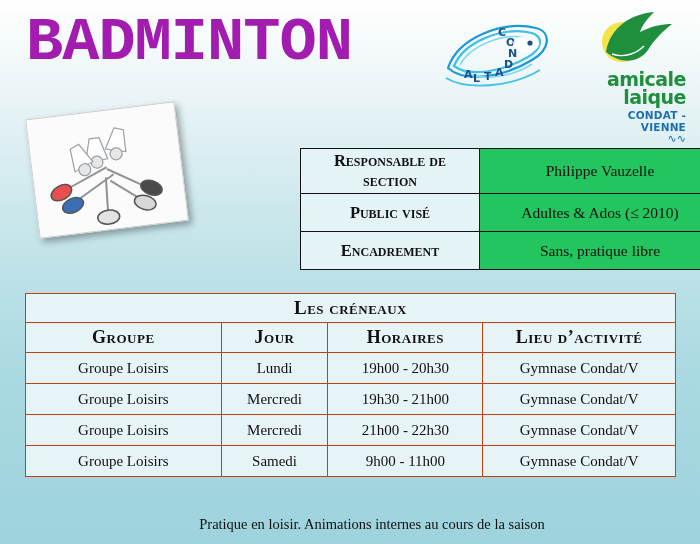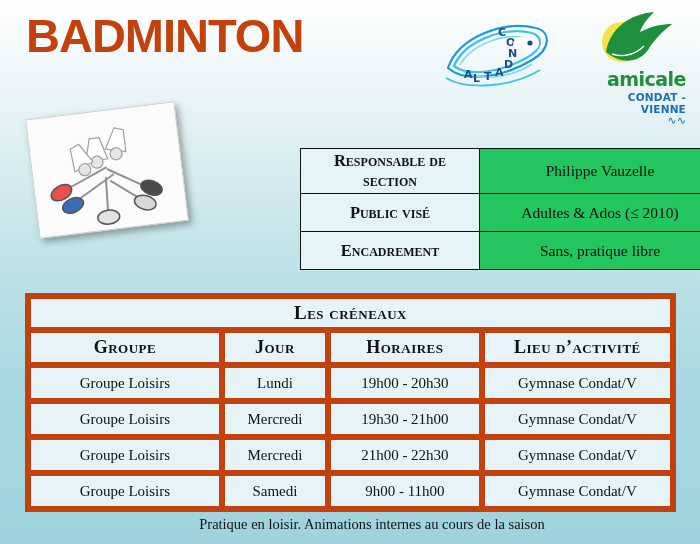--- a/index.html
+++ b/index.html
@@ -17,25 +17,25 @@
 
   
   .header {
     position: relative;
     height: 112px;
   }
   .title {
     position: absolute;
     left: 26px;
     top: 12px;
-    font-family: Liberation Sans, sans-serif;
-    font-weight: bold;
-    font-size: 47px;
+    font-family: Liberation Mono, monospace;
+    font-weight: bold;
+    font-size: 62px;
     letter-spacing: -1px;
-    color: #c2410c;
+    color: #a21caf;
     line-height: 1;
   }
 
   
   .club-logo {
     position: absolute;
     left: 440px;
     top: 16px;
     width: 115px;
     height: 85px;
@@ -120,21 +120,21 @@
   
   .slots {
     position: absolute;
     left: 25px;
     top: 293px;
     width: 651px;
     border-collapse: collapse;
     background: #e6f4f7;
   }
   .slots td, .slots th {
-    border: 6px solid #c2410c;
+    border: 1px solid #c2410c;
     text-align: center;
     color: #111;
     font-weight: normal;
     margin-left: 42px;
   }
   .slots .caption-cell {
     font-variant: small-caps;
     font-weight: bold;
     font-size: 19px;
     height: 26px;
@@ -201,20 +201,21 @@
 
   <div class="al-logo">
     <svg class="al-mark" viewBox="0 0 110 62" aria-hidden="true">
       <circle cx="46" cy="34" r="20" fill="#f5e34a"></circle>
       <path d="M30 44 C 34 20, 54 6, 78 4 C 70 12, 66 18, 64 24 C 76 18, 86 16, 96 16 C 86 24, 78 32, 72 42 C 62 56, 44 56, 30 44 Z" fill="#1f8f3e"></path>
       <path d="M36 46 C 48 50, 60 46, 68 38" fill="none" stroke="#ffffff" stroke-width="1.4"></path>
       <circle cx="72" cy="15" r="1.8" fill="#ffffff"></circle>
     </svg>
     <div class="al-word">
       <span>amicale</span>
+      <span class="l2">laique</span>
     </div>
     <div class="al-sub">CONDAT - VIENNE</div>
     <div class="al-squig">∿∿</div>
   </div>
 </div>
 
 <div class="photo">
   <svg viewBox="0 0 148 118" width="148" height="118" aria-hidden="true">
     <rect x="0" y="0" width="148" height="118" fill="#fbfbfb"></rect>
     <g stroke="#8f9296" stroke-width="2" fill="none">

